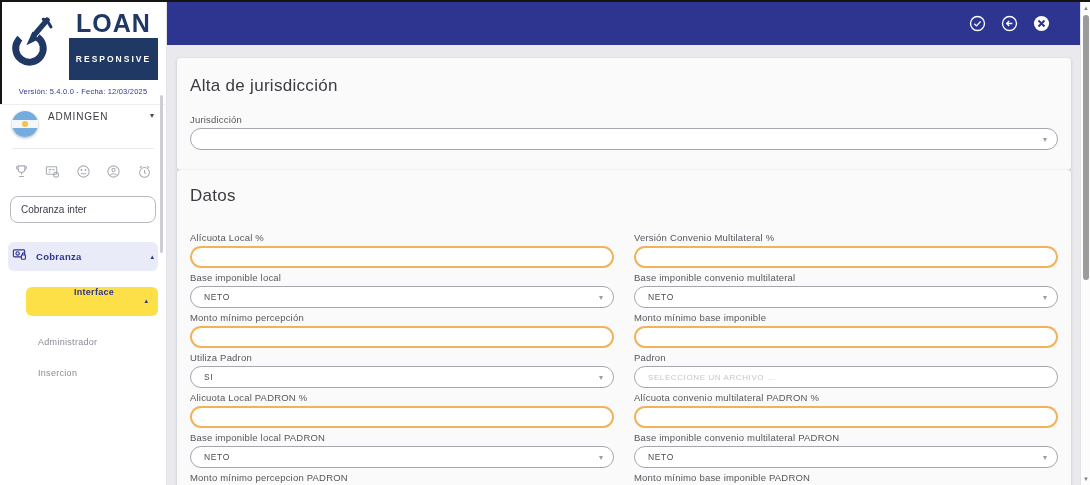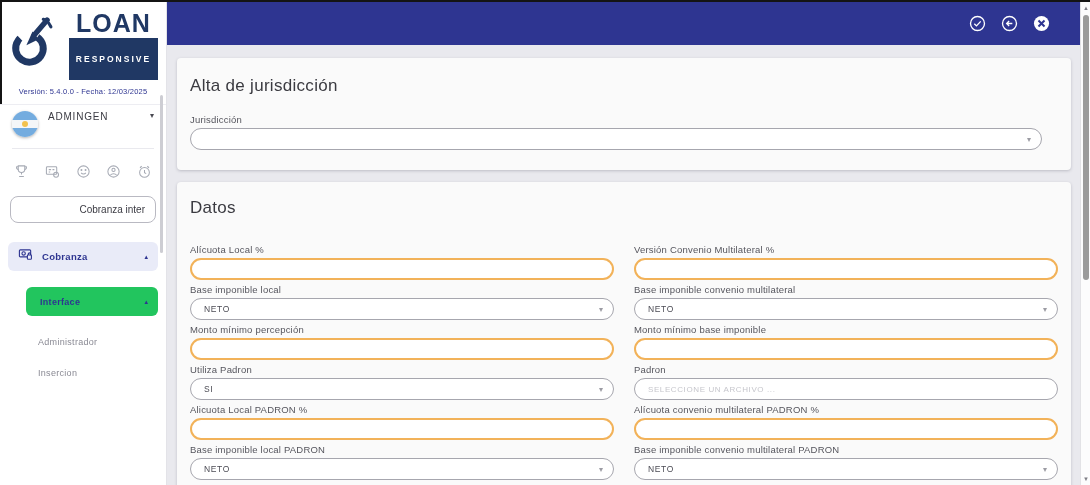--- a/index.html
+++ b/index.html
@@ -23,37 +23,37 @@
   .user-row { margin:6px 12px 0 12px; height:38px; display:flex; border-bottom:1px solid #e9e9ee; }
   .avatar { width:26px; height:26px; border-radius:50%; background:linear-gradient(180deg,#74acdf 0 34%,#f4f6f8 34% 66%,#74acdf 66% 100%); box-shadow:0 1px 3px rgba(0,0,0,.3); position:relative; flex:none; }
   .avatar .sun { position:absolute; left:10px; top:10px; width:6px; height:6px; border-radius:50%; background:#f2c14e; }
   .user-name { margin-left:10px; font-size:10px; color:#3a3a42; letter-spacing:.8px; font-weight:500; }
   .user-caret { margin-left:auto; color:#4a4a52; font-size:8px; }
 
   .quick-icons { display:flex; justify-content:space-between; margin:15px 14px 0 14px; color:#a6aab4; }
   .quick-icons svg { display:block; }
 
   .search-wrap { margin:17px 10px 0 10px; }
-  .search-input { width:100%; height:27px; border:1px solid #b9b9c2; border-radius:8px; padding:8px 10px; font-size:10px; color:#3c3c44; font-family:"Liberation Sans",sans-serif; outline:none; background:#fff;text-align:right; }
-
-  .menu-item-main { margin:19px 8px 0 8px; height:29px; background:#e9ebf8; border-radius:6px; display:flex; align-items:center; padding:0 10px; color:#2e3591; cursor:pointer; }
+  .search-input { width:100%; height:27px; border:1px solid #b9b9c2; border-radius:8px; padding:8px 10px; font-size:10px; color:#3c3c44; font-family:"Liberation Sans",sans-serif; outline:none; background:#fff; }
+
+  .menu-item-main { margin:19px 8px 0 8px; height:29px; background:#e9ebf8; border-radius:6px; display:flex; align-items:center; padding:0 4px; color:#2e3591; cursor:pointer; }
   .menu-item-main .mi-label { font-size:9.5px; font-weight:bold; letter-spacing:.3px; margin-left:9px; }
-  .menu-item-sub { margin:16px 8px 0 26px; height:29px; background:#22c55e; border-radius:6px; display:flex; align-items:center; padding:0 10px 0 14px; color:#2e3591; cursor:pointer; }
+  .menu-item-sub { margin:16px 8px 0 26px; height:29px; background:#fde047; border-radius:6px; display:flex; align-items:center; padding:0 10px 0 14px; color:#2e3591; cursor:pointer;flex-direction:column; }
   .menu-item-sub .mi-label { font-size:9px; font-weight:bold; letter-spacing:.3px; }
   .mi-caret { margin-left:auto; font-size:7px; color:#2e3591; }
   .menu-item-leaf { margin-top:21px; padding-left:38px; font-size:9px; color:#8a8a94; letter-spacing:.3px; cursor:pointer; }
 
   
   .header { position:absolute; left:167px; top:2px; width:913px; height:43px; background:#2e3591; z-index:15; display:flex; align-items:center; justify-content:flex-end; gap:15px; padding-right:30px; }
   .hicon { width:17px; height:17px; color:#ffffff; cursor:pointer; display:block; }
 
   
   .main { position:absolute; left:167px; top:45px; width:913px; height:440px; background:#e9e9ee; overflow:hidden; padding:13px 9px 0 10px; }
   .card { background:#fafafa; border-radius:4px; box-shadow:0 1px 3px rgba(60,60,80,.25); }
-  .card1 { padding:18px 29px 20px 13px; margin-bottom:12px; }
+  .card1 { padding:18px 13px 20px 13px; }
   .card-title { font-size:17px; color:#3b3b41; letter-spacing:.3px; }
   .card1 .card-title { margin-bottom:18px; }
   .card2 { padding:16px 13px 0 13px; height:320px; }
 
   .flabel { font-size:9.5px; color:#55555d; letter-spacing:.2px; height:11px; margin-bottom:3px; white-space:nowrap; overflow:hidden; }
   .control { height:22px; background:#ffffff; border:1px solid #a6a6ae; border-radius:11px; position:relative; display:flex; align-items:center; padding:0 24px 0 13px; cursor:pointer; }
   .control.accent { border:2px solid #f2b259; border-radius:12px; cursor:text; }
   .control .val { font-size:8.5px; color:#4c4c55; letter-spacing:.6px; white-space:nowrap; }
   .control .ph { font-size:8px; color:#c6c6cc; letter-spacing:.6px; white-space:nowrap; }
   .control .caret { position:absolute; right:10px; top:50%; transform:translateY(-50%); color:#9c9ca4; font-size:8px; }

